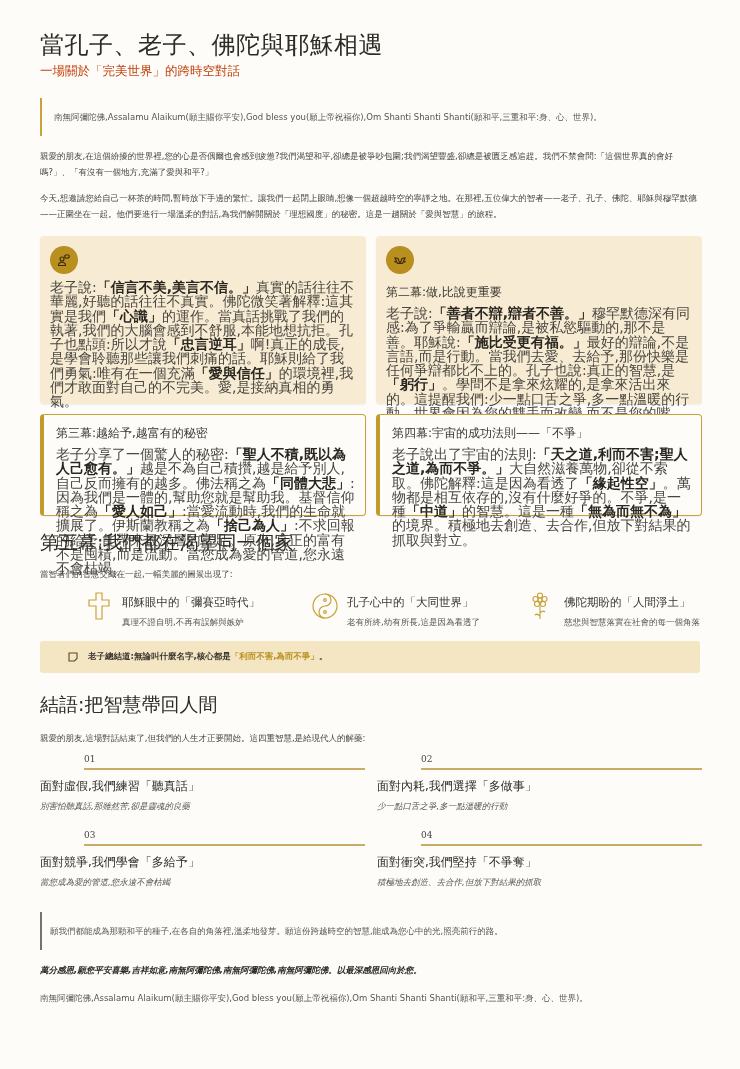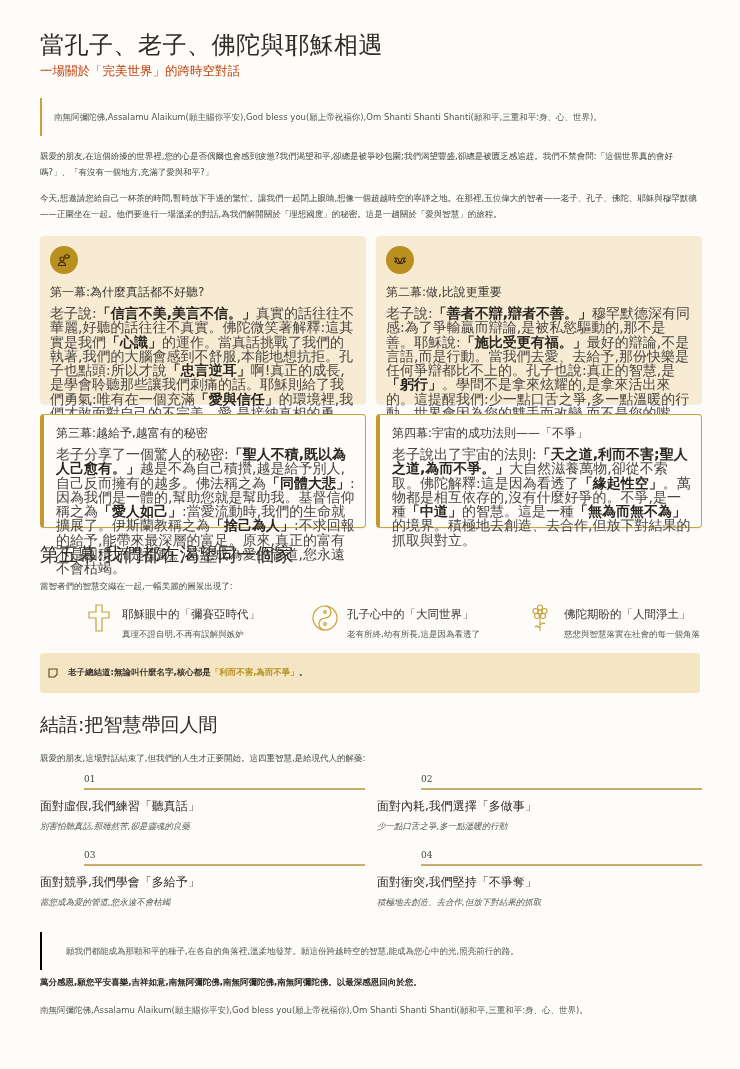--- a/index.html
+++ b/index.html
@@ -39,21 +39,21 @@
       background: #f7ecd3;
       border-radius: 4px;
       padding: 10px 10px 10px 10px;
       box-shadow: 0 1px 2px rgba(0,0,0,0.06);
     }
     .card.tall { height: 168px; }
     .card.outlined {
       background: #fdfcf8;
       border: 1.5px solid #c9a23a;
       border-left: 4px solid #c29a2c;
-      height: 114px;
+      height: 102px;
       padding: 8px 10px 12px 12px;
     }
     .icon-circle {
       width: 28px; height: 28px; border-radius: 50%;
       background: #b98f1f;
       display: flex; align-items: center; justify-content: center;
     }
     .card-title {
       font-size: 12px; color: #3a3630; margin-top: 10px; line-height: 16px;
     }
@@ -69,49 +69,49 @@
     .intro5 { font-size: 8.5px; color: #444; margin-top: 14px; line-height: 12px; }
     .visions { display: flex; margin-top: 11px; }
     .vision { display: flex; width: 225px; justify-content: flex-end; }
     .vision-icon { width: 30px; height: 32px; margin-right: 6px; flex-shrink: 0; }
     .vision-title { font-size: 11.5px; color: #3a3630; line-height: 16px; margin-top: 3px; }
     .vision-desc { font-size: 8.5px; color: #555; margin-top: 6px; line-height: 12px; }
     .summary {
       background: #f5e6c3;
       border-radius: 3px;
       margin-top: 13px;
-      height: 40px;
+      height: 32px;
       display: flex; align-items: center;
-      padding-left: 8px;
+      padding-left: 28px;
       font-size: 8.5px; color: #3a3630; font-weight: 700;
     }
     .summary .hl { color: #b8901f; }
     .summary-icon { width: 10px; height: 10px; margin-right: 10px; }
     .h2-end { margin-top: 19px; }
     .intro-end { font-size: 8.5px; color: #444; margin-top: 16px; line-height: 12px; }
     .steps {
       display: grid; grid-template-columns: 325px 325px; column-gap: 12px;
       margin-top: 10px;
     }
     .step { height: 76px; }
     .step-num {
       font-family: "DejaVu Serif", "Liberation Serif", serif;
       font-size: 9px; color: #444; padding-bottom: 4px;
       border-bottom: 2px solid #c9ac67;
       margin-left: 44px;
     }
     .step-title { font-size: 12px; color: #2e2a24; margin-top: 8px; line-height: 16px; }
     .step-desc { font-size: 8.5px; color: #555; margin-top: 6px; line-height: 12px; font-style: italic; }
     .closing-quote {
-      border-left: 2px solid #000000;
+      border-left: 2px solid #737373;
       margin-top: 6px;
-      padding: 13px 0 13px 24px;
+      padding: 13px 0 13px 8px;
       font-size: 8.5px; color: #555; line-height: 12px;
     }
-    .thanks { font-size: 8.5px; font-weight: 700; color: #2e2a24; margin-top: 6px; line-height: 12px; }
+    .thanks { font-size: 8.5px; font-weight: 700; color: #2e2a24; margin-top: 14px; line-height: 12px; font-style: italic; }
     .blessing { font-size: 8.5px; color: #555; margin-top: 16px; line-height: 12px; }
   </style>
 </head>
 <body>
 
 <div class="page">
   <h1 class="title">當孔子、老子、佛陀與耶穌相遇</h1>
   <div class="subtitle">一場關於「完美世界」的跨時空對話</div>
 
   <div class="quote-bar">南無阿彌陀佛,Assalamu Alaikum(願主賜你平安),God bless you(願上帝祝福你),Om Shanti Shanti Shanti(願和平,三重和平:身、心、世界)。</div>
@@ -121,21 +121,20 @@
 
   <div class="cards">
     <div class="card tall">
       <div class="icon-circle">
         <svg width="14" height="14" viewBox="0 0 14 14" fill="none" stroke="#3a2a08" stroke-width="1.1">
           <circle cx="5" cy="6" r="2"></circle>
           <path d="M1.5 12.5c0-2 1.6-3.2 3.5-3.2s3.5 1.2 3.5 3.2z"></path>
           <ellipse cx="10" cy="3.5" rx="2.3" ry="1.7"></ellipse>
         </svg>
       </div>
-      <div class="card-title">第一幕:為什麼真話都不好聽?</div>
       <div class="card-body rich"><span>老子說:</span><b>「信言不美,美言不信。」</b><span>真實的話往往不華麗,好聽的話往往不真實。佛陀微笑著解釋:這其實是我們</span><b>「心識」</b><span>的運作。當真話挑戰了我們的執著,我們的大腦會感到不舒服,本能地想抗拒。孔子也點頭:所以才說</span><b>「忠言逆耳」</b><span>啊!真正的成長,是學會聆聽那些讓我們刺痛的話。耶穌則給了我們勇氣:唯有在一個充滿</span><b>「愛與信任」</b><span>的環境裡,我們才敢面對自己的不完美。愛,是接納真相的勇氣。</span></div>
     </div>
     <div class="card tall">
       <div class="icon-circle">
         <svg width="14" height="14" viewBox="0 0 14 14" fill="none" stroke="#3a2a08" stroke-width="1.1">
           <path d="M2 5l2.5 5.5h2.3L5 5.5z"></path>
           <path d="M12 5l-2.5 5.5H7.2L9 5.5z"></path>
           <path d="M3 9.5L1.5 8M11 9.5l1.5-1.5"></path>
         </svg>
       </div>

